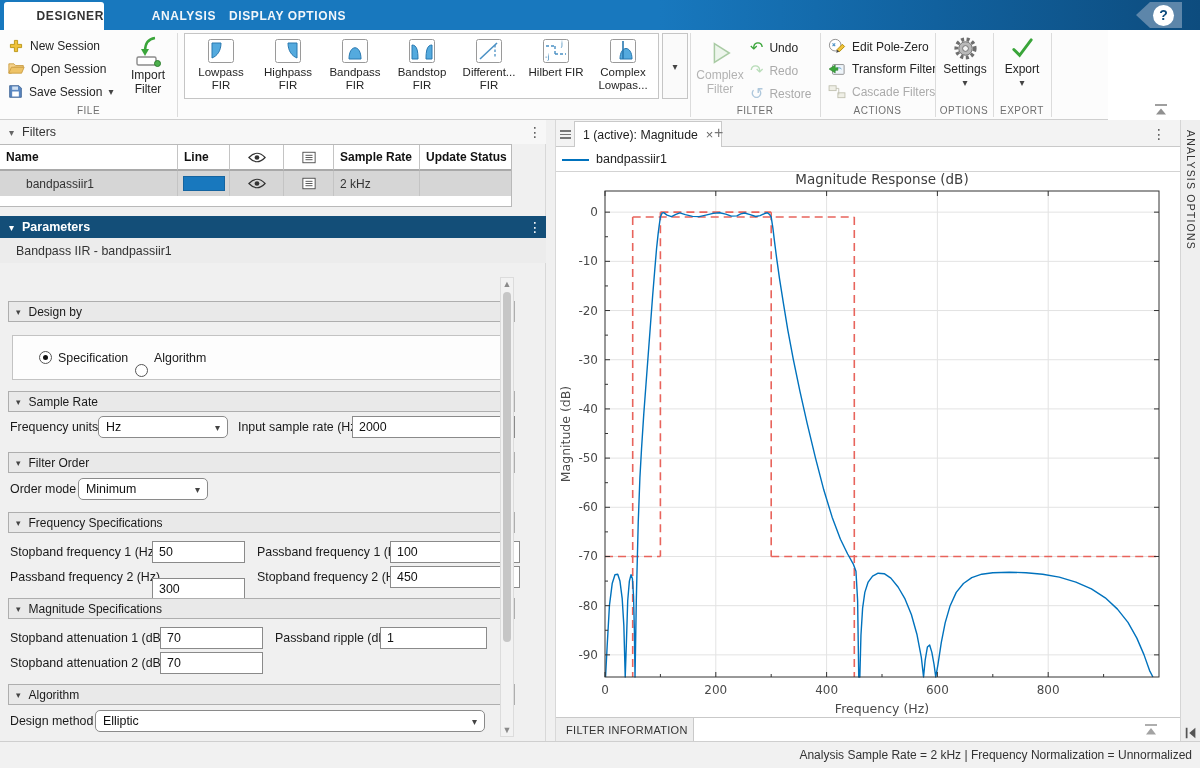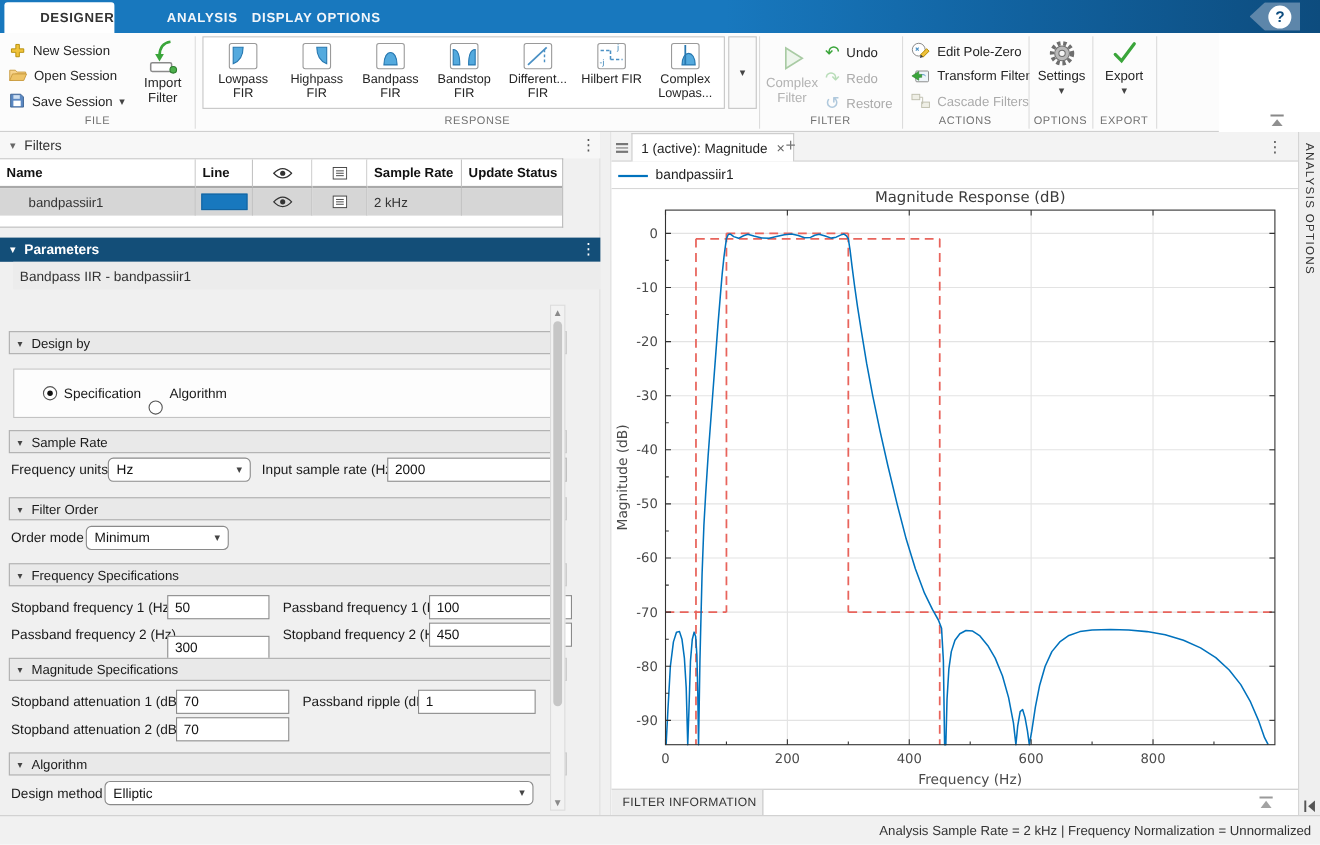--- a/index.html
+++ b/index.html
@@ -173,21 +173,20 @@
         <rect x="2.5" y="3.5" width="25" height="23" rx="2" fill="#fff" stroke="#9a9a9a"></rect>
         <path d="M12 23 C12 9 24 9 24 23 Z" fill="#54aade" stroke="#2878b0"></path>
         <path d="M15 5 V23" stroke="#2878b0" stroke-width="1.6"></path>
       </svg>
     <span class="t">Complex</span>
       <span class="t">Lowpas...</span>
   </div>
   <div class="abs overflow" style="left:662px">
       <span class="tri">▾</span>
     </div>
-  <div class="abs cap" style="left:178px;width:512px">RESPONSE</div>
   <div class="abs vdiv" style="left:690px"></div>
 
   <div class="abs bigbtn disabled" style="left:696px;top:8px;width:48px">
     <svg width="28" height="30" viewBox="0 0 30 30">
         <polygon points="9,5 25,15 9,25" fill="#edf5ec" stroke="#a9cba4" stroke-width="1.6"></polygon>
       </svg>
     <span class="t">Complex</span>
     <span class="t">Filter</span>
   </div>
   <div class="abs smallbtn" style="left:750px;top:8px">
@@ -309,21 +308,21 @@
       <div class="cell" style="left:420px;top:26px;width:91px;height:25px;padding-left:6px;border-right:none"></div>
     </div>
   </div>
   <div class="abs" style="left:0;top:87px;width:512px;height:0"></div>
 
   <div class="abs navybar" style="left:0;top:96px;width:546px;height:22px">
     <span class="tri" style="margin:0 8px 0 9px;color:#fff">▾</span>
     <span style="font-size:12.5px;font-weight:bold">Parameters</span>
     <span class="kebab" style="position:absolute;left:528px;color:#fff">⋮</span>
   </div>
-  <div class="abs" style="left:12px;top:118px;width:546px;height:25px;background:#ececec;display:flex;align-items:center;padding-left:6px;font-size:12.4px;color:#333">Bandpass IIR - bandpassiir1</div>
+  <div class="abs" style="left:0;top:118px;width:546px;height:25px;background:#ececec;display:flex;align-items:center;padding-left:16px;font-size:12.4px;color:#333">Bandpass IIR - bandpassiir1</div>
 
 
   <div class="abs sechdr" style="left:8px;top:181px;width:507px">
     <span class="tri">▾</span>
     <span>Design by</span>
   </div>
   <div class="abs" style="left:12px;top:215px;width:496px;height:45px;background:#fdfdfd;border:1px solid #c3c3c3">
     <div class="abs radio sel" style="left:26px;top:15px"></div>
     <span class="abs flbl" style="left:45px;top:15px">Specification</span>
     <div class="abs radio" style="left:122px;top:15px"></div>

